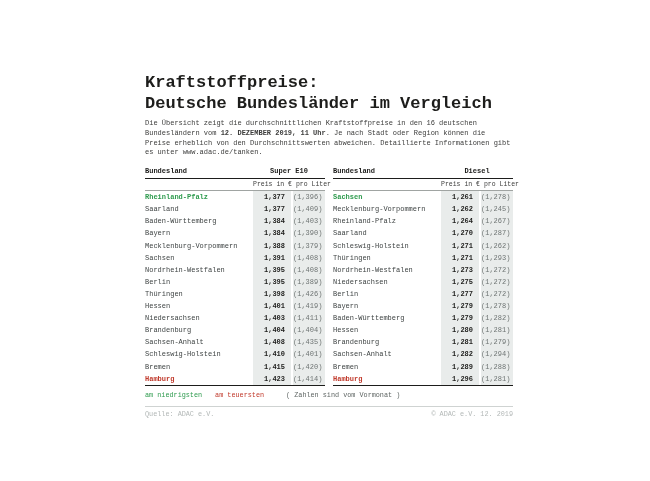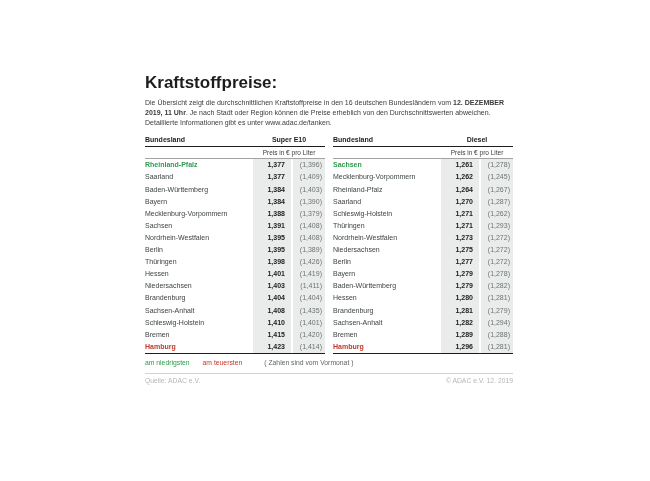--- a/index.html
+++ b/index.html
@@ -2,21 +2,21 @@
 <html style="--green: #2e9b4e; --red: #c0392b; --cell_bg: #e9eceb;"><head>
 <meta charset="utf-8">
 <style>
   * { box-sizing: border-box; }
   html, body { margin: 0; padding: 0; }
   body {
     width: 650px; height: 481px; background: #ffffff; overflow: hidden;
     position: relative; font-family: "Liberation Sans", sans-serif;
     color: #1d1d1b;
   }
-  .canvas { position: absolute; left: 145px; top: 72px; width: 368px; }
+  .canvas { position: absolute; left: 145px; top: 72px; width: 368px; font-family: Liberation Mono, monospace; }
 
   .title { font-size: 17px; line-height: 21px; font-weight: 700; color: #1d1d1b; }
   .intro { margin-top: 5px; font-size: 7px; line-height: 9.8px; color: #3c3c3b; }
   .intro b { font-weight: 700; }
 
   .tables { display: flex; gap: 8px; margin-top: 9px; }
   .ptable { flex: 1; min-width: 0; }
 
   .thead {
     display: grid; grid-template-columns: 1fr 72px; align-items: end;
@@ -60,20 +60,21 @@
     font-size: 6.8px; color: #b3b8b7;
   }
 </style>
 </head>
 <body>
 
 <div class="canvas">
 
   <div class="title">
     <div>Kraftstoffpreise:</div>
+    <div>Deutsche Bundesländer im Vergleich</div>
   </div>
 
   <div class="intro"><span>Die Übersicht zeigt die durchschnittlichen Kraftstoffpreise in den 16 deutschen Bundesländern vom </span><b>12. DEZEMBER 2019, 11 Uhr</b><span>. Je nach Stadt oder Region können die Preise erheblich von den Durchschnittswerten abweichen. Detaillierte Informationen gibt es unter www.adac.de/tanken.</span></div>
 
   <div class="tables">
 
     <div class="ptable">
       <div class="thead">
         <span class="th-name">Bundesland</span>
         <span class="th-fuel">Super E10</span>

